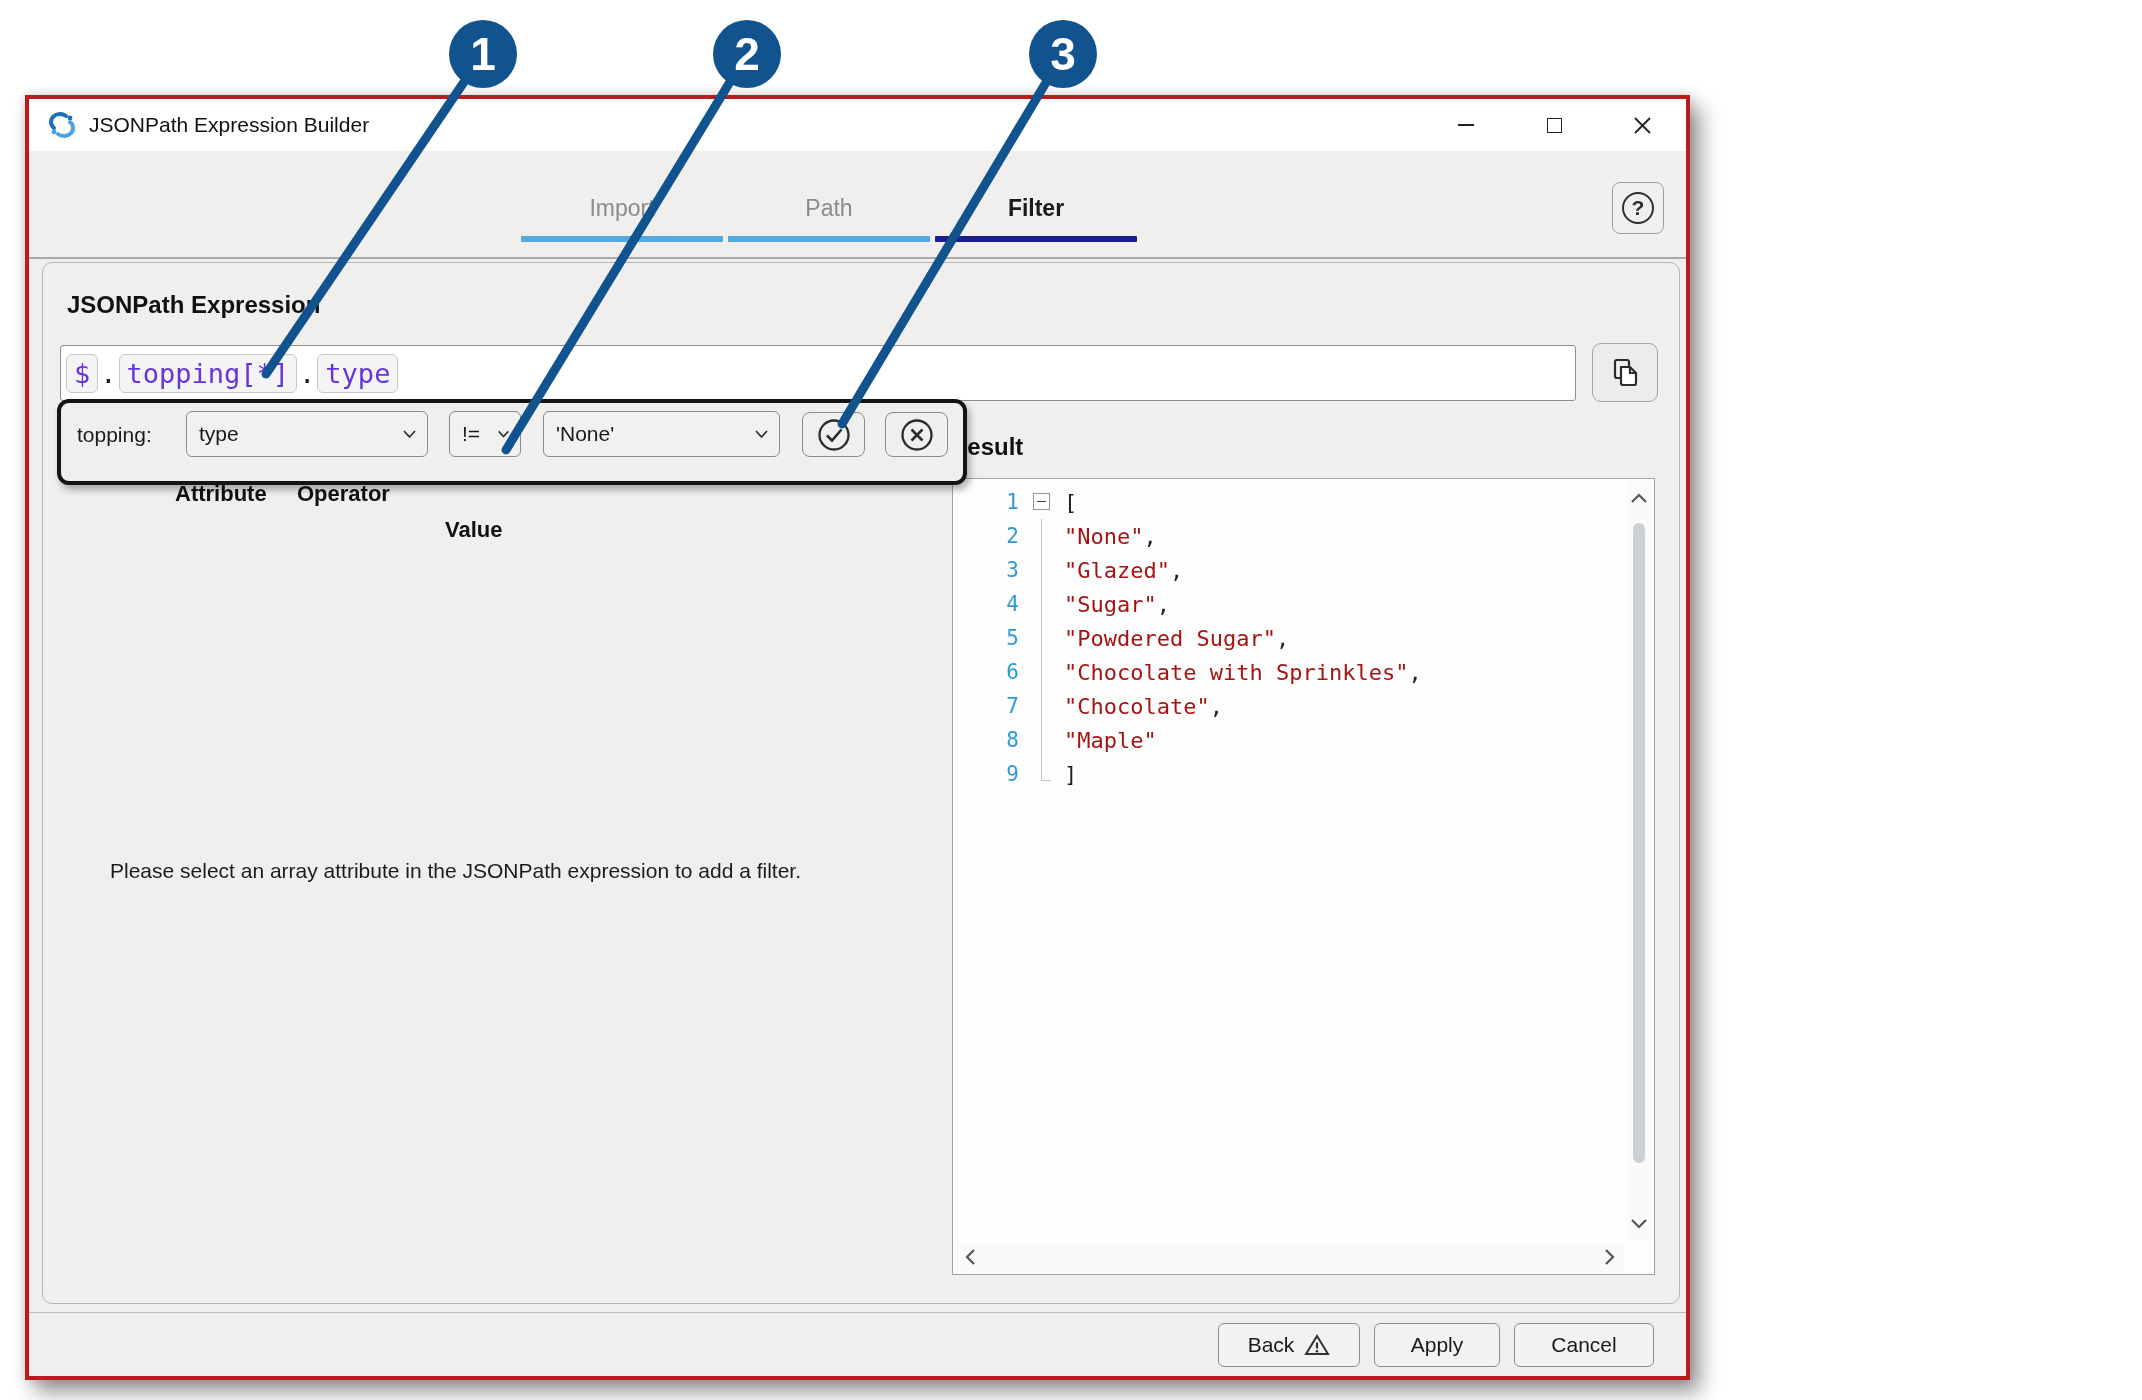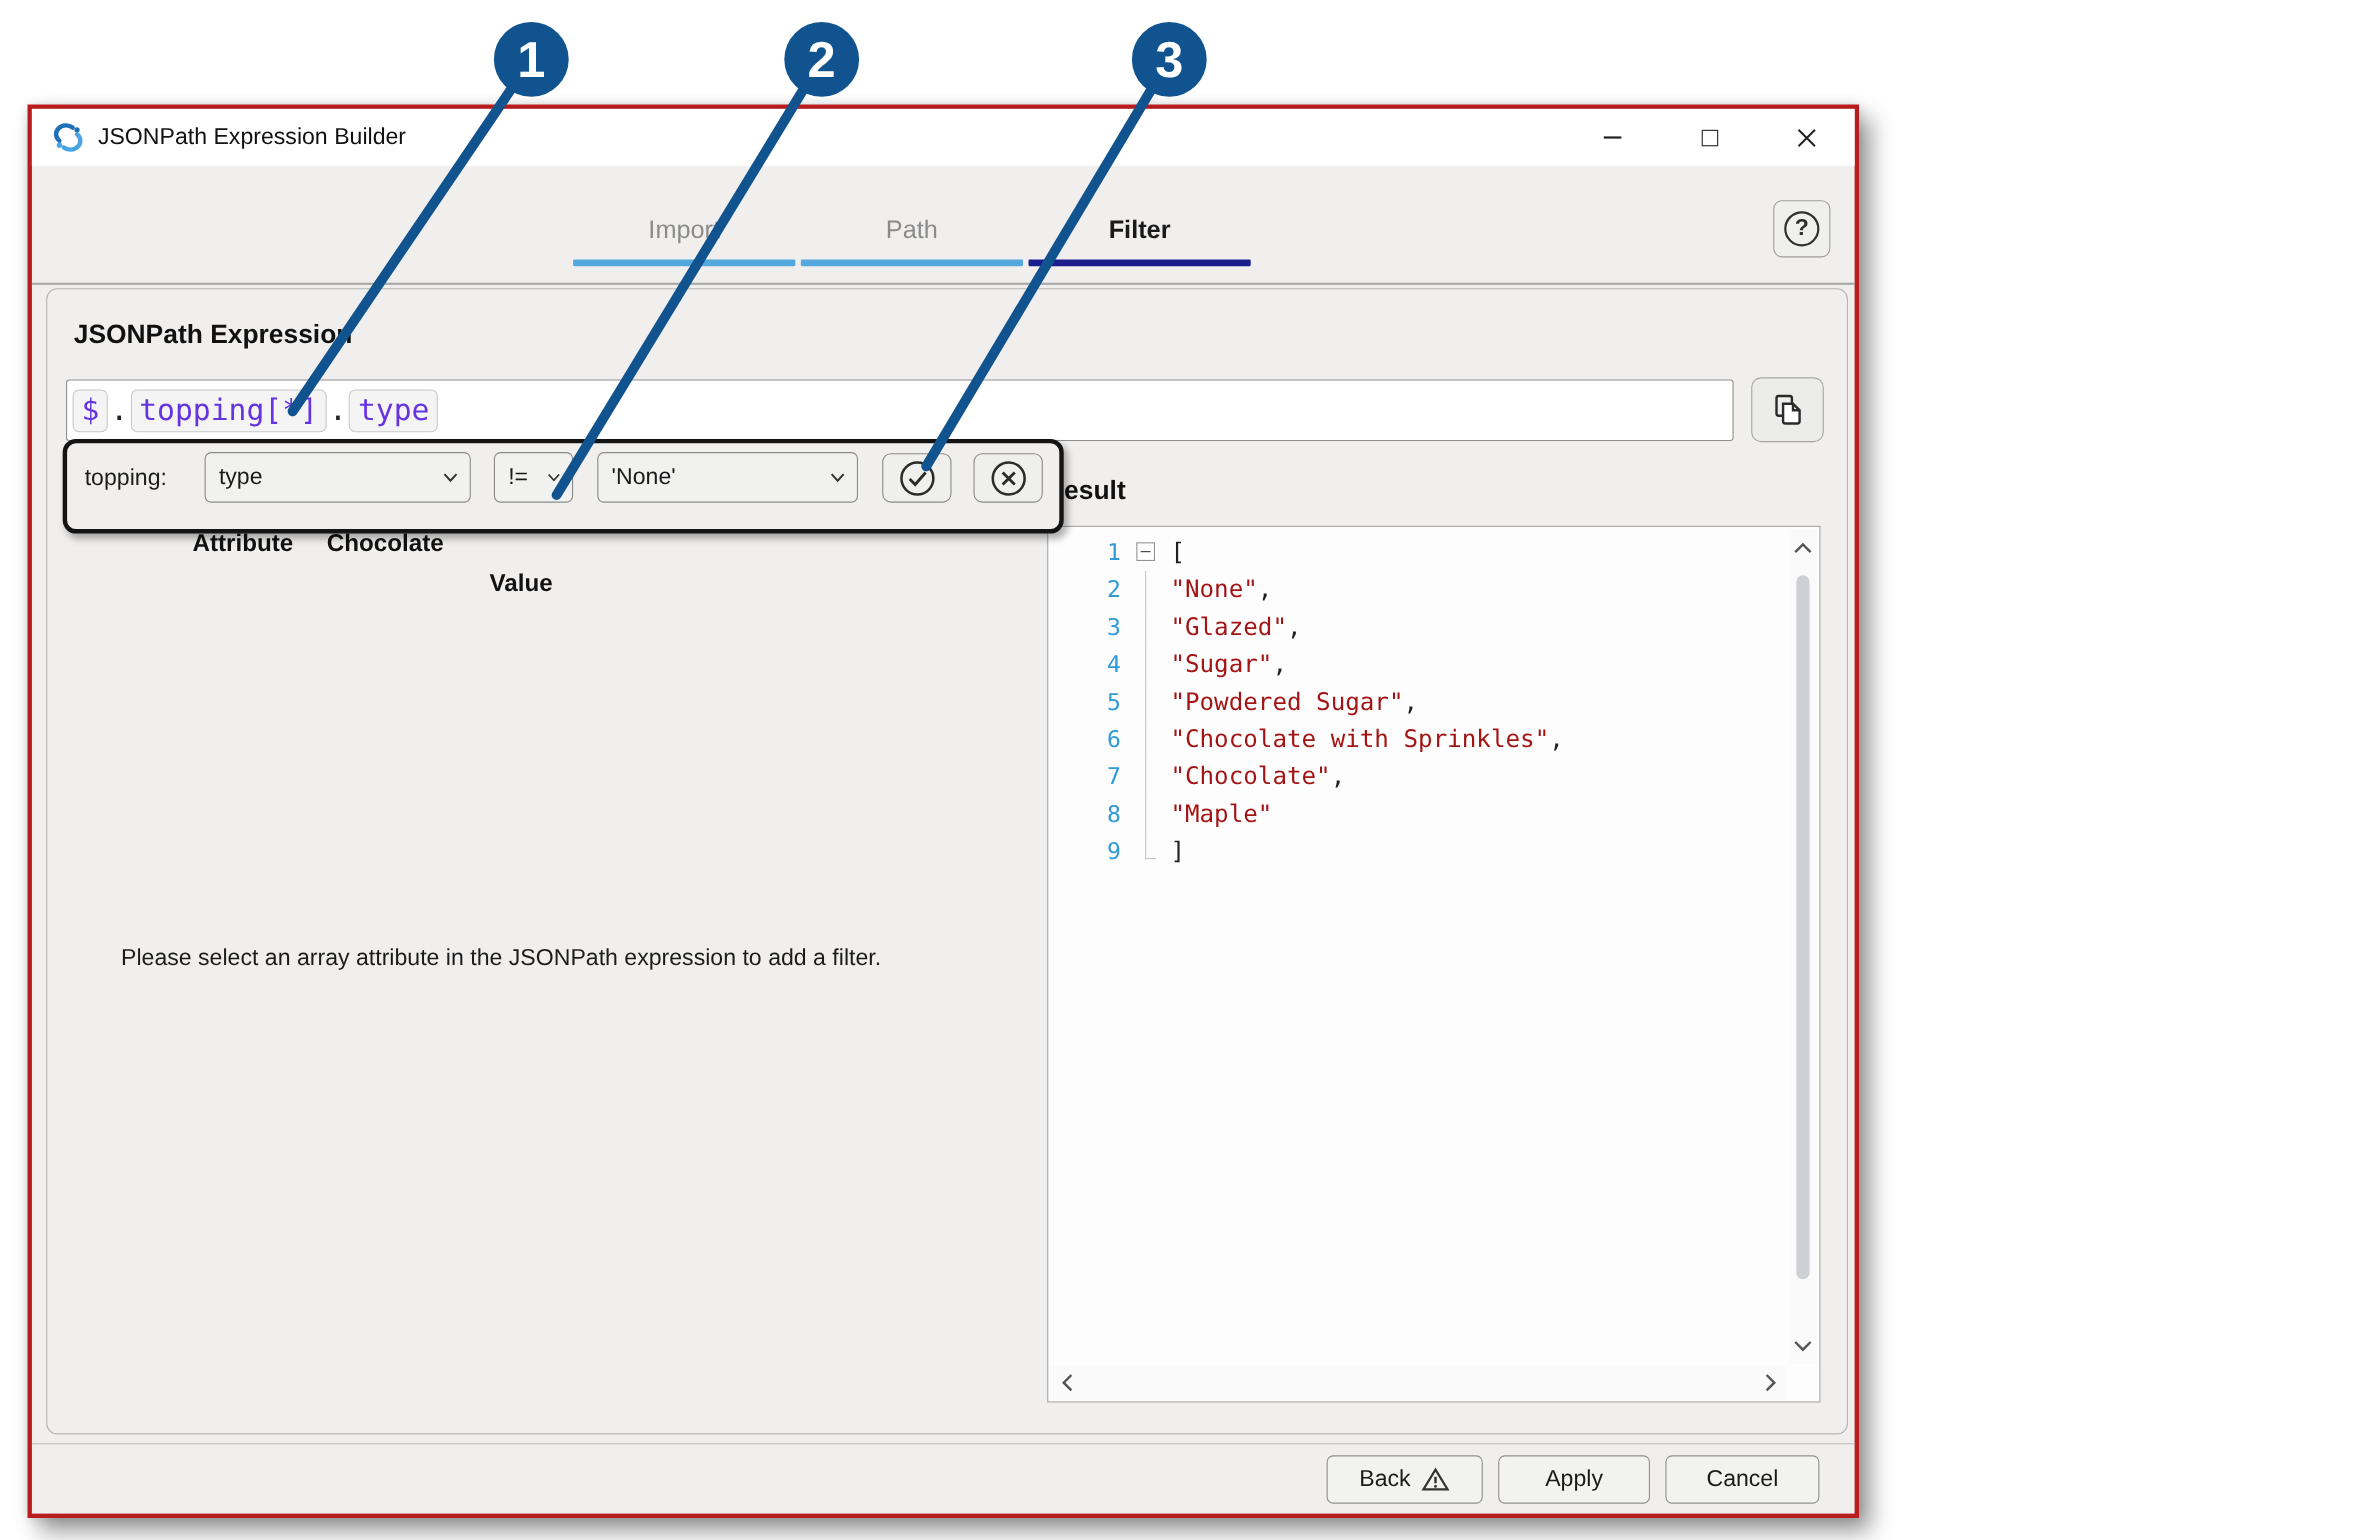--- a/index.html
+++ b/index.html
@@ -89,21 +89,21 @@
   .icon-btn{position:absolute;top:9px;width:63px;height:45px;background:#efefee;border:1.6px solid #8a8a8a;
             border-radius:8px;box-sizing:border-box;display:flex;align-items:center;justify-content:center;}
   .btn-confirm{left:741px;} .btn-remove{left:824px;}
 
   
   .footer{position:absolute;left:0;right:0;bottom:0;height:64px;border-top:1.6px solid #bdbdbd;
           display:flex;align-items:center;justify-content:flex-end;gap:14px;padding-right:32px;box-sizing:border-box;}
   .btn{height:44px;background:#f2f2f1;border:1.6px solid #8f8f8f;border-radius:6px;box-sizing:border-box;
        font-size:21px;color:#1a1a1a;display:flex;align-items:center;justify-content:center;gap:10px;
        font-family:"Liberation Sans",sans-serif;}
-  .btn-back{width:142px;} .btn-apply{width:138px;} .btn-cancel{width:140px;}
+  .btn-back{width:142px;} .btn-apply{width:126px;} .btn-cancel{width:140px;}
 
   
   .annot{position:absolute;left:0;top:0;width:2142px;height:1400px;z-index:50;pointer-events:none;}
 </style>
 </head>
 <body>
 
 <div class="stage">
 
   <div class="window">
@@ -164,21 +164,21 @@
       <div class="copy-btn">
         <svg width="36" height="36" viewBox="0 0 36 36">
           <rect x="8" y="5" width="14" height="18" rx="2" fill="#f0efee" stroke="#2b2b2b" stroke-width="2.2"></rect>
           <path d="M14 12 h9 l6 6 v10 a2 2 0 0 1 -2 2 h-11 a2 2 0 0 1 -2 -2 z" fill="#ffffff" stroke="#2b2b2b" stroke-width="2.2"></path>
           <path d="M23 12 v6 h6" fill="none" stroke="#2b2b2b" stroke-width="2.2"></path>
         </svg>
       </div>
 
       <div class="col-headers">
         <span class="col-h h-attr">Attribute</span>
-        <span class="col-h h-op">Chocolate</span>
+        <span class="col-h h-op">Operator</span>
         <span class="col-h h-val">Value</span>
       </div>
 
       <div class="hint-text">Please select an array attribute in the JSONPath expression to add a filter.</div>
 
       <div class="result-label">Result</div>
 
       <div class="result-panel">
         <div class="code-lines" id="code-lines">
             <div class="code-row">

